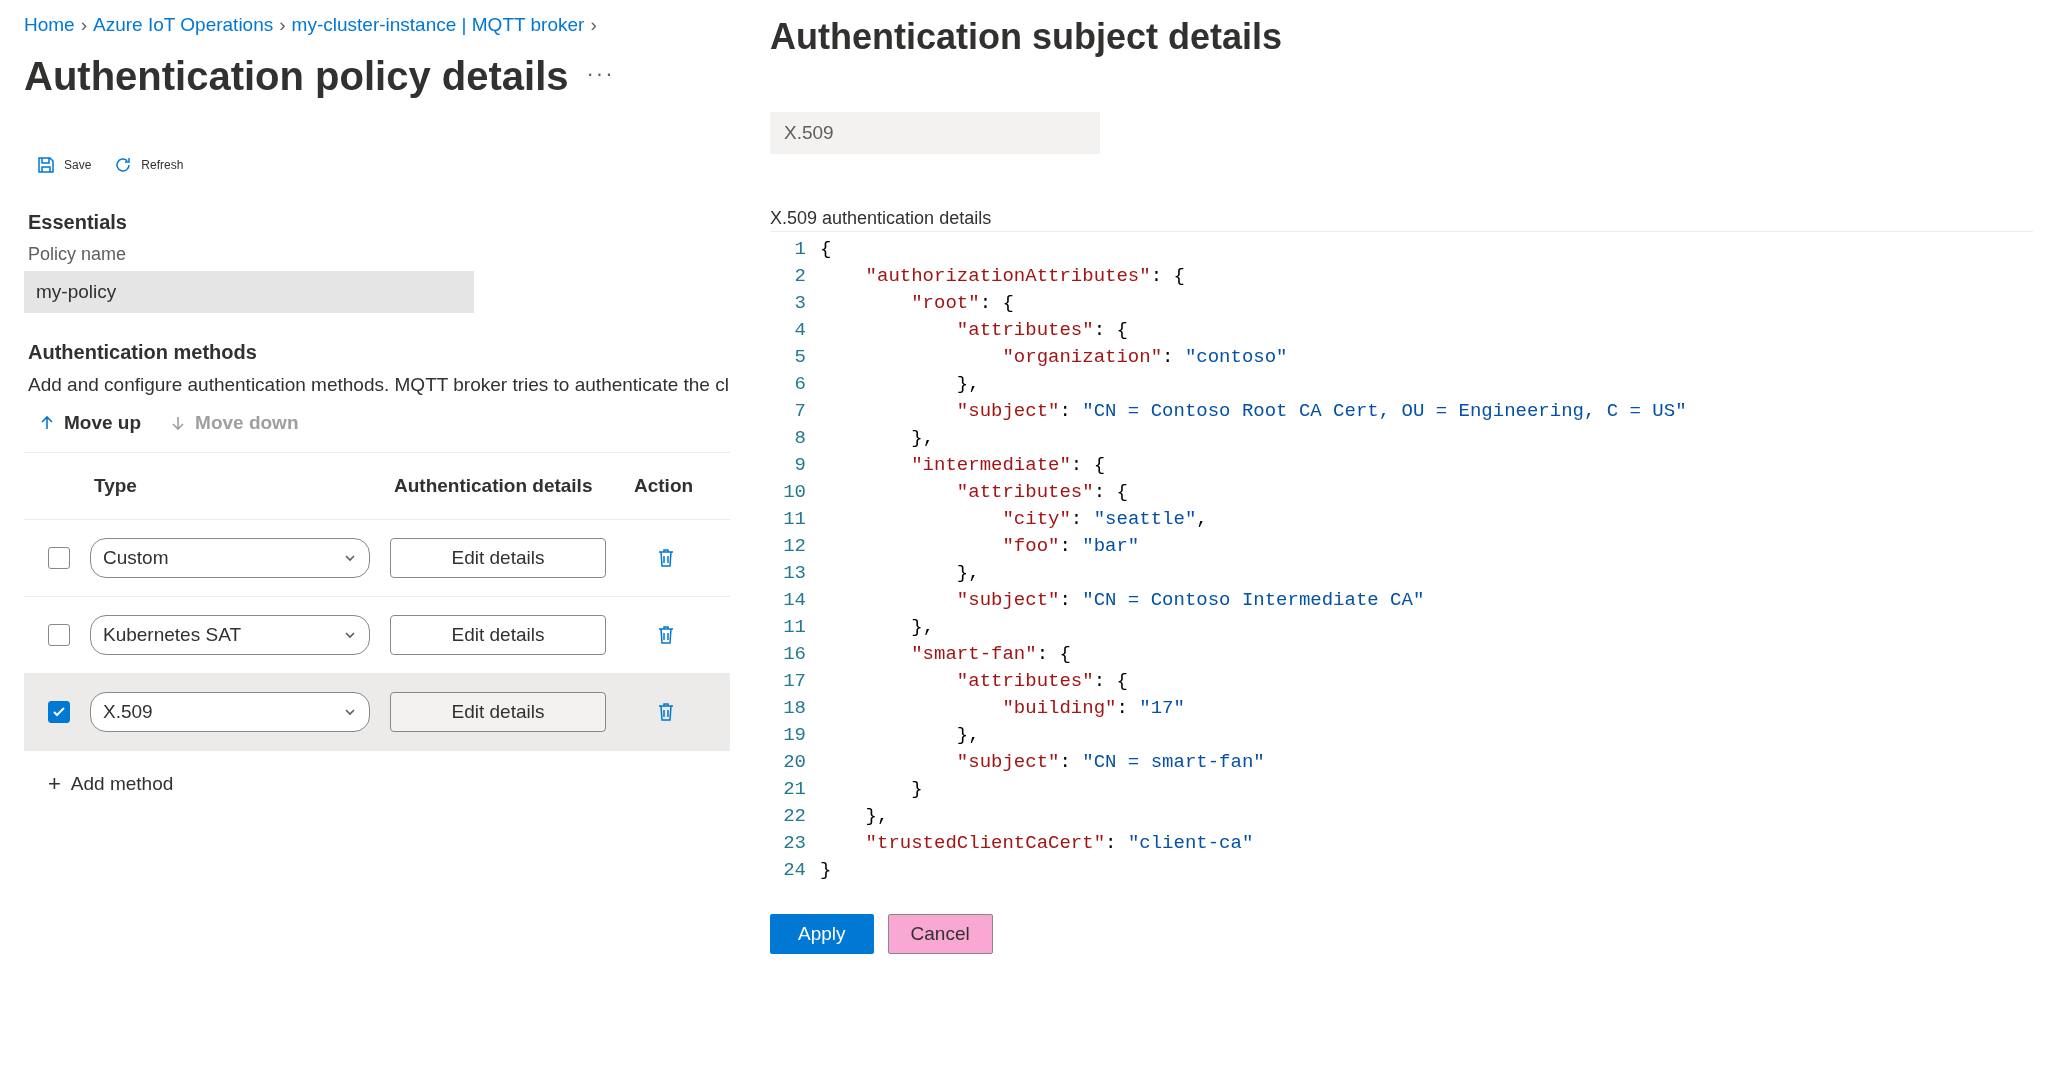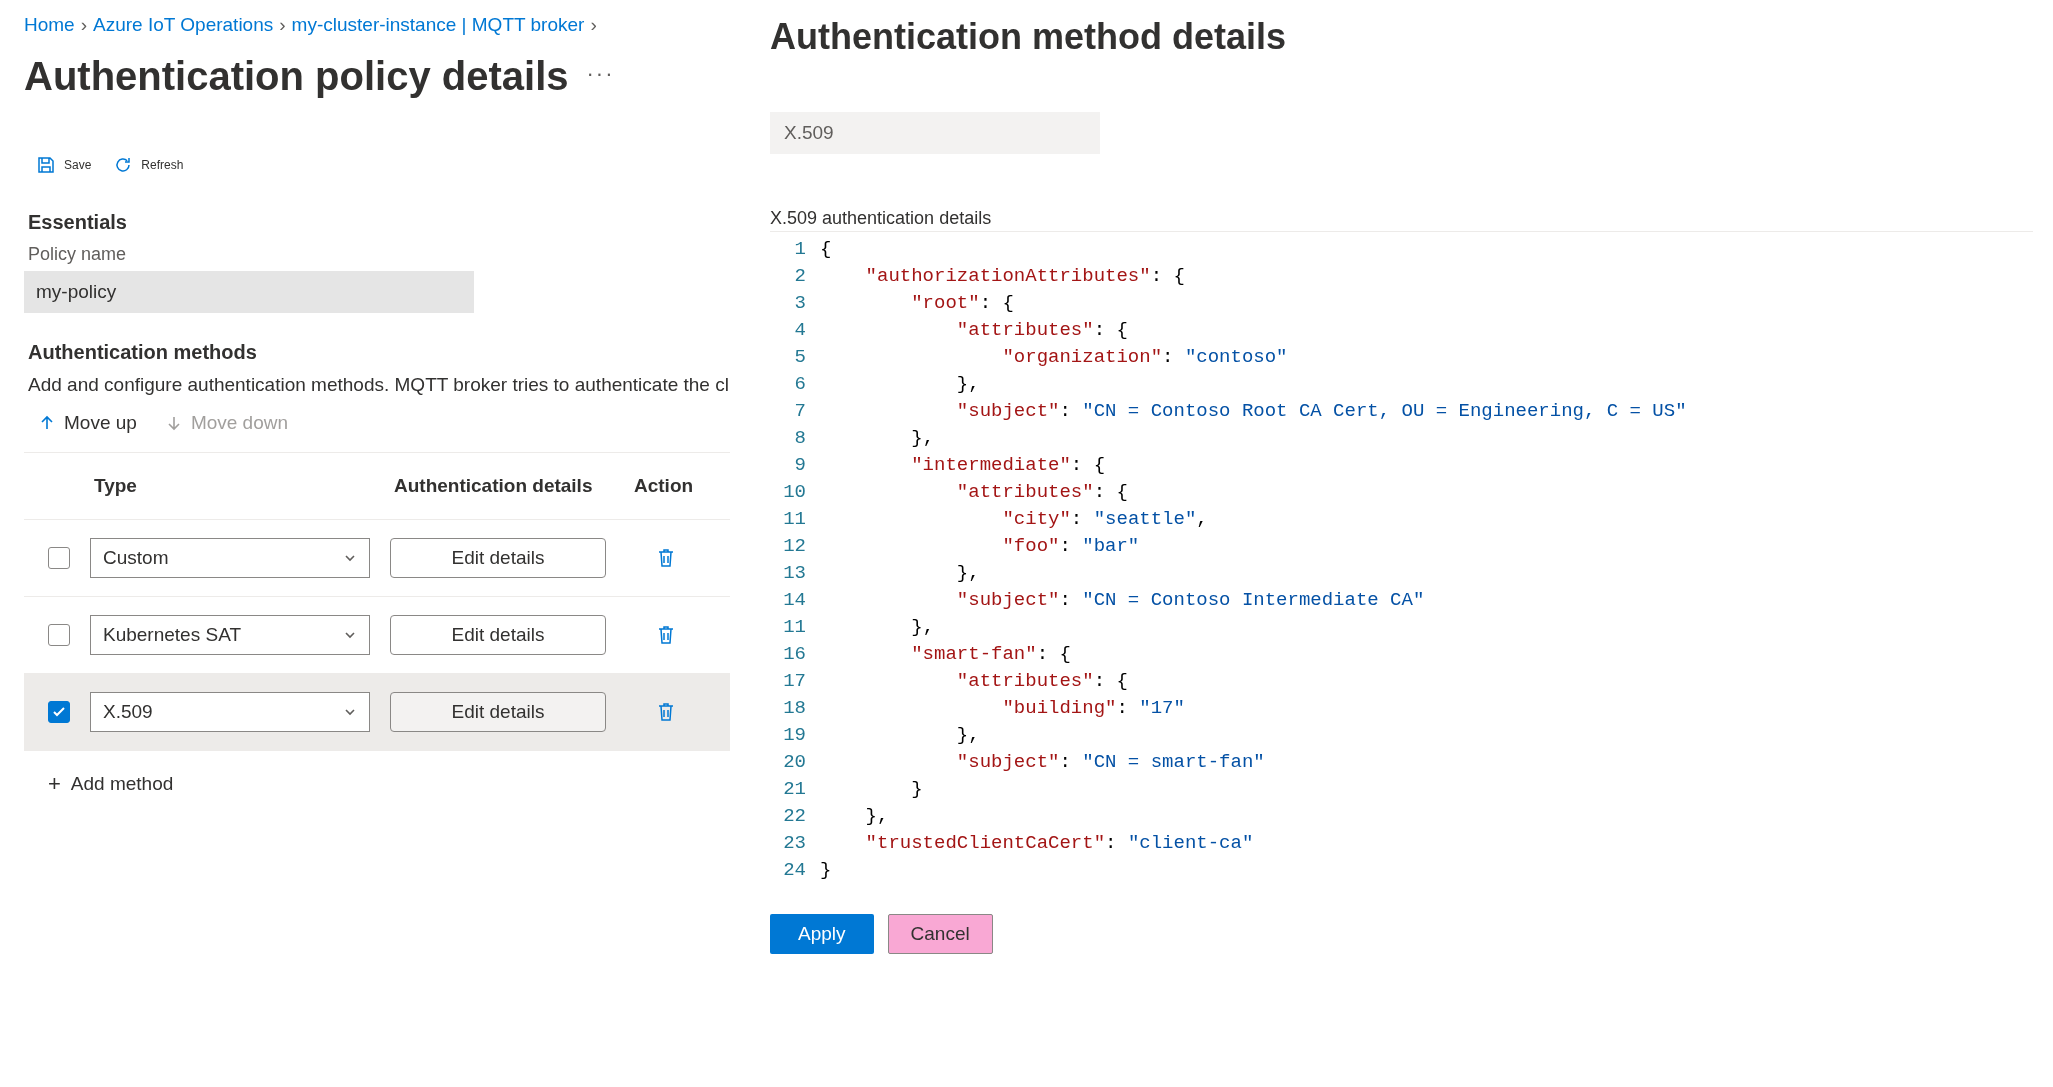--- a/index.html
+++ b/index.html
@@ -18,37 +18,37 @@
   .toolbar { display:flex; align-items:center; gap:22px; margin-top:46px; padding:10px 0 16px 12px; }
   .tbtn { display:flex; align-items:center; gap:8px; color:#323130; font-size:12px; cursor:pointer; }
   .tbtn .ic { color:#0078d4; display:inline-flex; }
 
   .section-title { font-size:20px; font-weight:600; margin:20px 0 10px 4px; }
   .field-label { color:#605e5c; font-size:18px; margin:6px 0 6px 4px; }
   .ro-input { background:#e5e5e5; padding:10px 12px; width:450px; color:#323130; font-size:19px; }
 
   .auth-desc { font-size:19px; color:#323130; margin:8px 0 2px 4px; white-space:nowrap; overflow:hidden; }
 
-  .row-actions { display:flex; align-items:center; gap:28px; padding:14px 0 18px 14px; border-bottom:1px solid #edebe9; }
+  .row-actions { display:flex; align-items:center; gap:28px; padding:14px 0 18px 14px; border-bottom:1px solid #edebe9;font-weight:bold; }
   .row-actions .rbtn { display:flex; align-items:center; gap:8px; font-size:19px; }
   .rbtn.enabled { color:#323130; cursor:pointer; }
   .rbtn.enabled .ic { color:#0078d4; }
   .rbtn.disabled { color:#a19f9d; }
   .rbtn.disabled .ic { color:#a19f9d; }
 
   .grid-head { display:flex; padding:22px 0 22px 70px; border-bottom:1px solid #edebe9; font-weight:600; font-size:19px; }
   .grid-head .col-type { width:300px; }
   .grid-head .col-auth { width:240px; }
   .grid-head .col-action { width:80px; }
 
   .grid-row { display:flex; align-items:center; padding:18px 0 18px 24px; border-bottom:1px solid #edebe9; gap:20px; }
   .grid-row.selected { background:#edebe9; }
   .chk { width:22px; height:22px; border:1px solid #8a8886; border-radius:3px; background:#fff; display:flex; align-items:center; justify-content:center; cursor:pointer; }
   .chk.checked { background:#0078d4; border-color:#0078d4; color:#fff; }
-  .select { width:280px; height:40px; border:1px solid #8a8886; border-radius:0; background:#fff; display:flex; align-items:center; justify-content:space-between; padding:0 12px; font-size:19px; cursor:pointer; }
+  .select { width:280px; height:40px; border:1px solid #8a8886; border-radius:16px; background:#fff; display:flex; align-items:center; justify-content:space-between; padding:0 12px; font-size:19px; cursor:pointer; }
   .select .chev { color:#605e5c; }
   .editbtn { width:216px; height:40px; border:1px solid #8a8886; border-radius:4px; background:#fff; display:flex; align-items:center; justify-content:center; font-size:19px; cursor:pointer; }
   .grid-row.selected .editbtn { background:#f3f2f1; }
   .trash { color:#0078d4; cursor:pointer; margin-left:30px; }
 
   .add-row { display:flex; align-items:center; gap:10px; padding:20px 0 0 24px; font-size:19px; cursor:pointer; }
   .add-row .plus { color:#323130; font-size:22px; }
 
   
   .right-pane { flex:1; padding:10px 20px 0 40px; display:flex; flex-direction:column; }
@@ -201,21 +201,21 @@
       </div>
     </div>
 
   <div class="add-row">
     <span class="plus">+</span>
     <span>Add method</span>
   </div>
 </div>
 
 <div class="right-pane">
-  <h2 class="right-title">Authentication method details</h2>
+  <h2 class="right-title">Authentication subject details</h2>
 
   <div class="ro-method">X.509</div>
 
   <div class="detail-label">X.509 authentication details</div>
   <div class="code-editor">
     <div class="gutter" id="gutter">
         <div>1</div>
         <div>2</div>
         <div>3</div>
         <div>4</div>

